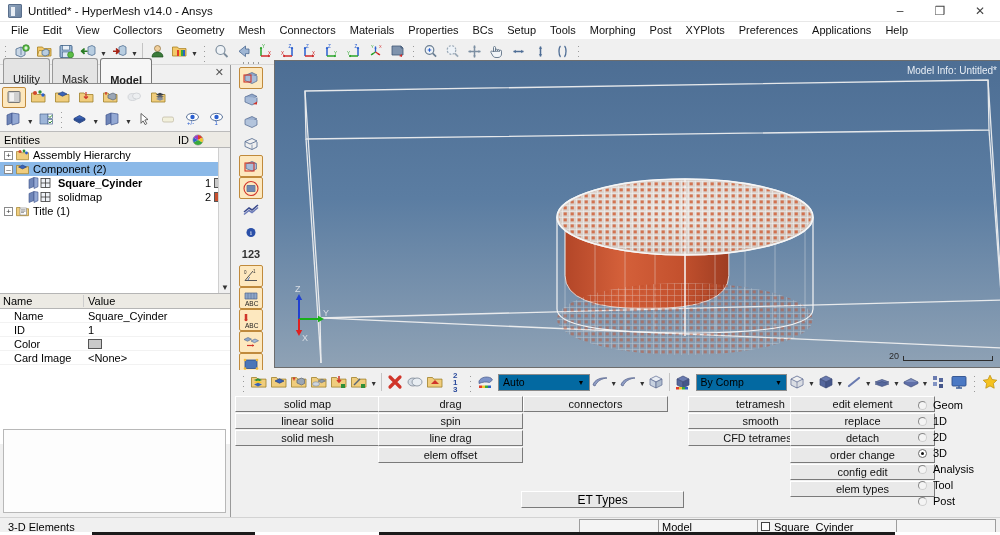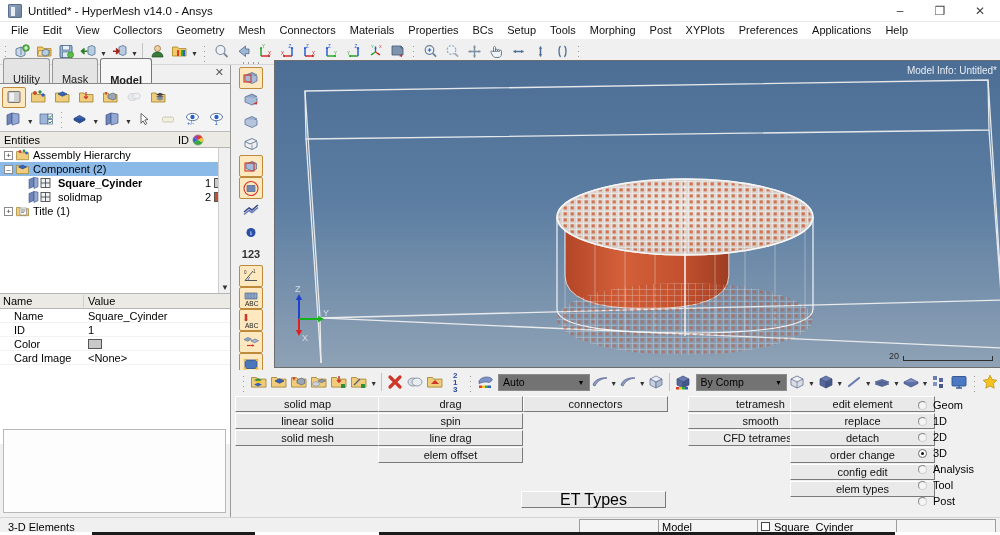--- a/index.html
+++ b/index.html
@@ -121,45 +121,45 @@
      border:1px solid #6d6d6d; overflow:hidden;margin-left:8px; }
   .modelinfo { position:absolute; right:6px; top:4px; font-size:10px; color:#e8eef5; }
   .scalebar { position:absolute; right:10px; bottom:6px; display:flex; align-items:flex-end;
       gap:4px; color:#2a2a2a; font-size:9px; }
   .sb-line { width:90px; height:5px; border:1px solid #2d2d2d; border-top:none; }
   .triad { position:absolute; left:12px; bottom:22px; width:48px; height:60px; }
 
   
   .toolbar-mesh { position:absolute; left:238px; top:370px; width:762px; height:24px;
      background:#f0f0f0; display:flex; align-items:center; }
-  .combo { height:17px; border:1px solid #8b8b8b; background:#737373; display:flex;
+  .combo { height:17px; border:1px solid #8b8b8b; background:#0369a1; display:flex;
      align-items:center; font-size:10.5px; padding-left:4px; }
   .combo .cb-arrow { margin-left:auto; width:15px; height:15px; display:flex;
      align-items:center; justify-content:center; font-size:7px; }
 
   
   .cmdpanel { position:absolute; left:233px; top:396px; width:767px; height:118px;
      background:#f0f0f0; }
   .cmdcol { position:absolute; top:0; }
   .cbtn { height:16px; margin-bottom:1px; background:#e9e9e9;
      border:1px solid #fff; border-right-color:#7a7a7a; border-bottom-color:#7a7a7a;
      display:flex; align-items:center; justify-content:center;
      font-size:11px; color:#111; }
   .radios { position:absolute; left:685px; top:1px; width:80px; }
   .rrow { display:flex; align-items:center; height:16px; gap:6px; font-size:11px; }
   .radio { width:9px; height:9px; border-radius:50%; border:1px solid #6a6a6a;
      background:#fff; position:relative; flex:none; }
   .radio.on:after { content:""; position:absolute; left:2px; top:2px; width:3px; height:3px;
      border-radius:50%; background:#111; }
   .radio.off { border-left-color:#888; border-top-color:#888;
      border-right-color:#cfcfcf; border-bottom-color:#cfcfcf; background:#f4f4f4; }
-  .ettypes { position:absolute; left:288px; top:95px; width:145px; height:17px;
+  .ettypes { position:absolute; left:288px; top:95px; width:163px; height:17px;
      background:#e9e9e9; border:1px solid #fff; border-right-color:#7a7a7a;
      border-bottom-color:#7a7a7a; display:flex; align-items:center; justify-content:center;
-     font-size:16px; }
+     font-size:12px; }
 
   
   .statusbar { position:absolute; left:0; bottom:0; width:1000px; height:18px;
      background:#f0f0f0; display:flex; align-items:center; border-top:1px solid #d3d3d3; }
   .status-text { padding-left:8px; font-size:11px; }
   .sb-cell { height:15px; border:1px solid #9d9d9d; background:#f4f4f4;
      display:flex; align-items:center; padding-left:3px; font-size:11px; margin-left:-1px; }
   .taskline { position:absolute; left:0; bottom:0; width:1000px; height:3px; background:#1b1b1b; }
   .taskline .seg { position:absolute; top:0; height:3px; background:#fff; }
 </style>

